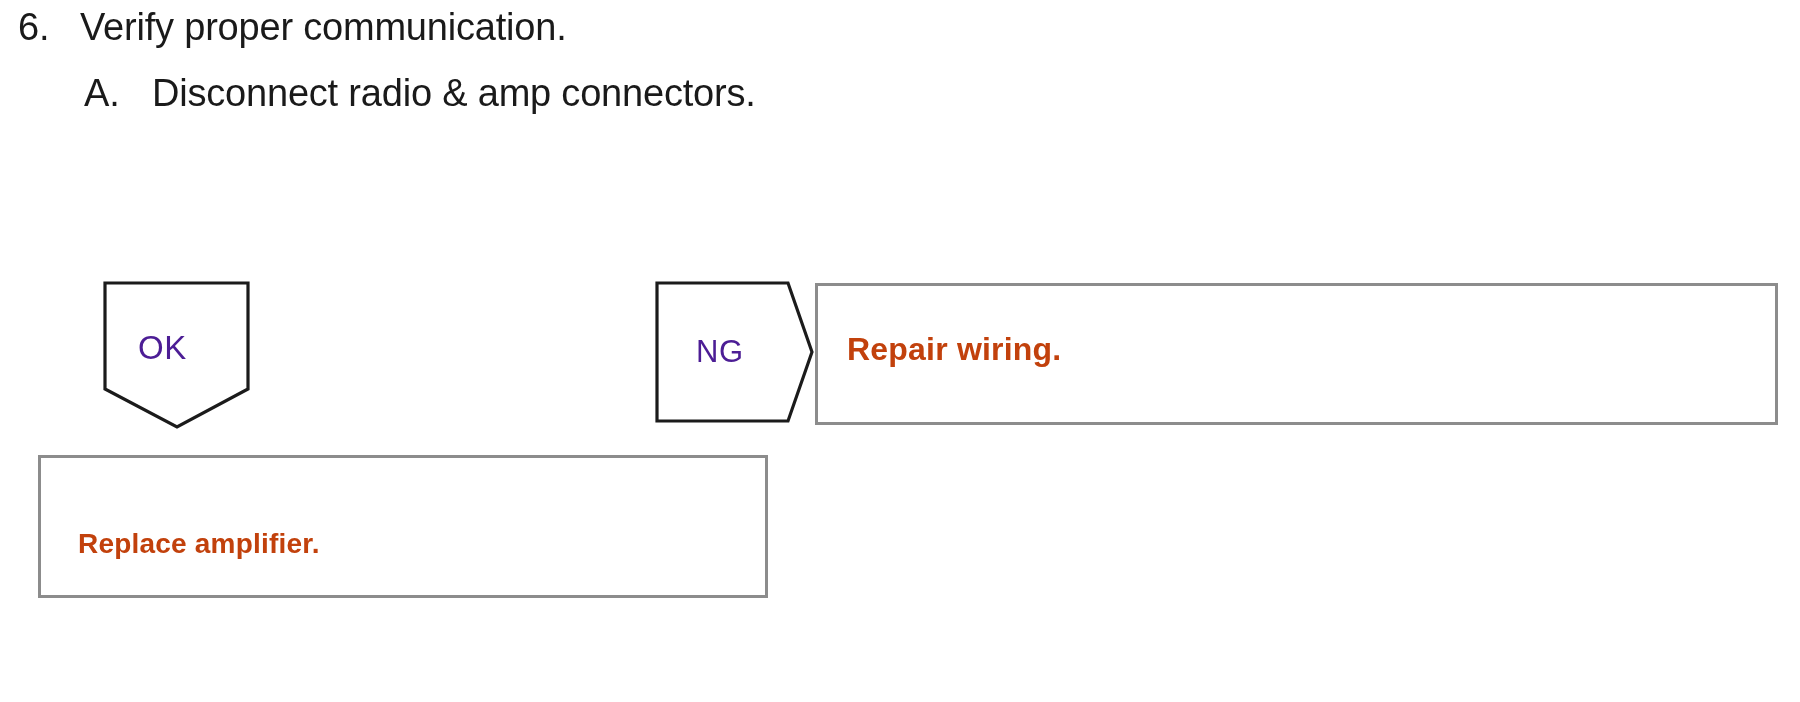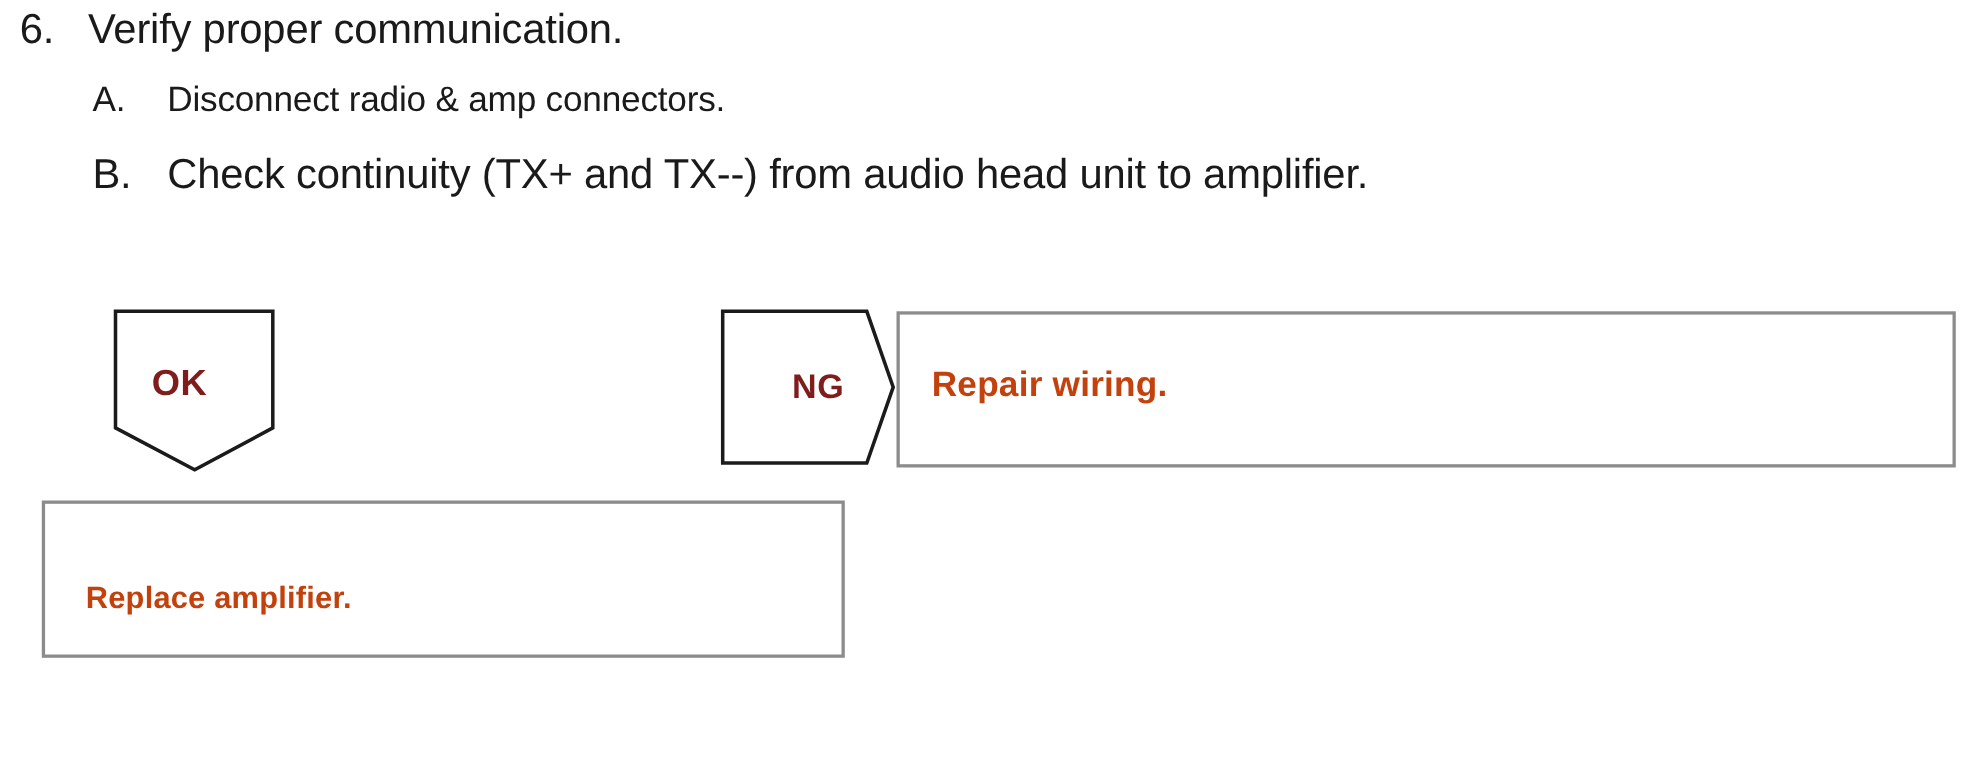--- a/index.html
+++ b/index.html
@@ -43,21 +43,21 @@
   }
 
   #step-6 {
     left: 18px;
     top: 6px;
     font-size: 38px;
   }
   #sub-a {
     left: 84px;
     top: 72px;
-    font-size: 32px;
+    font-size: 38px;
   }
   #sub-b {
     left: 84px;
     top: 138px;
     font-size: 38px;
   }
   #sub-c {
     left: 84px;
     top: 205px;
     font-size: 38px;
@@ -67,22 +67,22 @@
   .flow-shape {
     position: absolute;
   }
   .flow-shape svg {
     display: block;
     overflow: visible;
   }
   .shape-label {
     position: absolute;
     font-family: "Liberation Sans", sans-serif;
-    font-weight: 700;
-    color: #7f1d1d;
+    font-weight: 400;
+    color: #4c1d95;
     white-space: nowrap;
     letter-spacing: 0.5px;
     text-align: right;
   }
 
   
   #ok-shape {
     left: 103px;
     top: 281px;
     width: 150px;
@@ -95,21 +95,21 @@
   }
 
   
   #ng-shape {
     left: 655px;
     top: 281px;
     width: 160px;
     height: 142px;
   }
   #ng-label {
-    left: 720px;
+    left: 696px;
     top: 334px;
     font-size: 31px;
   }
 
   
   .result-box {
     position: absolute;
     box-sizing: border-box;
     background: #ffffff;
     border: 3px solid #8c8c8c;
@@ -154,23 +154,20 @@
 <div id="page">
 
   <div class="step-line" id="step-6">
     <span class="step-num">6.</span><span>Verify proper communication.</span>
   </div>
 
   <div class="step-line" id="sub-a">
     <span class="sub-letter">A.</span><span>Disconnect radio &amp; amp connectors.</span>
   </div>
 
-  <div class="step-line" id="sub-b">
-    <span class="sub-letter">B.</span><span>Check continuity (TX+ and TX--) from audio head unit to amplifier.</span>
-  </div>
 
 
   <div class="flow-shape" id="ok-shape">
     <svg width="150" height="148" viewBox="0 0 150 148">
       <path d="M 2 2 L 145 2 L 145 108 L 74 146 L 2 108 Z" fill="#ffffff" stroke="#1b1b1b" stroke-width="3.2" stroke-linejoin="miter"></path>
     </svg>
   </div>
   <div class="shape-label" id="ok-label">OK</div>
 
   <div class="flow-shape" id="ng-shape">

